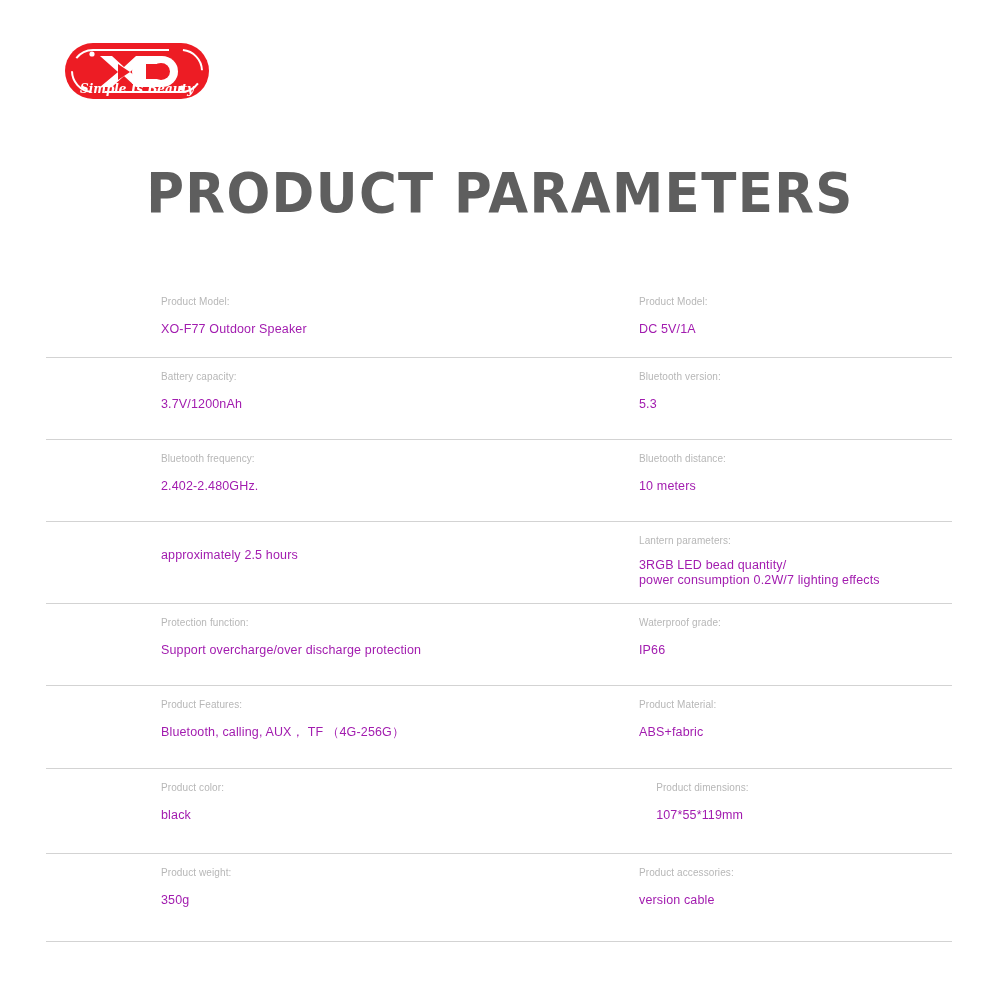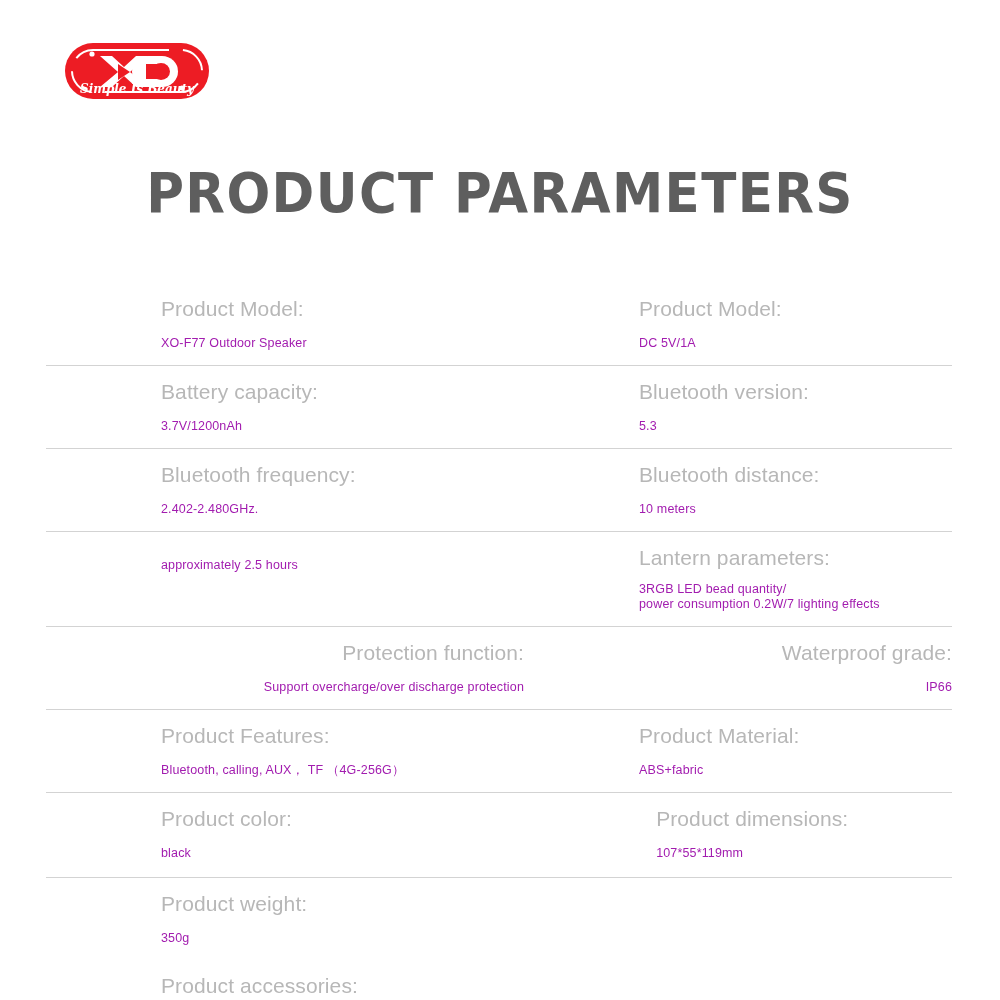--- a/index.html
+++ b/index.html
@@ -74,45 +74,45 @@
   }
   .spec-cell.left {
     width: 478px;
     padding-left: 115px;
   }
   .spec-cell.right {
     width: 428px;
     padding-left: 115px;
   }
   .spec-label {
-    font-size: 21px;
+    font-size: 10px;
     color: #b7b7b7;
     font-weight: 400;
     line-height: 1.3;
     letter-spacing: 0.1px;
     white-space: nowrap;
   }
   .spec-value {
     margin-top: 14px;
     font-size: 12.5px;
     color: #a21caf;
     line-height: 1.18;
     letter-spacing: 0.15px;
   }
   .spec-value .vline { display: block; white-space: nowrap; }
 
   
   .spec-row.r0 { min-height: 75px; }
   .spec-row.r1 { min-height: 82px; }
   .spec-row.r2 { min-height: 82px; }
   .spec-row.r3 { min-height: 82px; }
-  .spec-row.r4 { min-height: 82px; text-align: right; }
+  .spec-row.r4 { min-height: 82px; }
   .spec-row.r5 { min-height: 83px; }
   .spec-row.r6 { min-height: 85px; gap: 37px; }
-  .spec-row.r7 { min-height: 88px; flex-direction: column; }
+  .spec-row.r7 { min-height: 88px; }
 
   .spec-row.r3 .spec-cell.right .spec-value { margin-top: 11px; }
 </style>
 </head>
 <body>
 
 <div class="page">
 
   <div class="logo-wrap">
     <svg class="logo-svg" width="150" height="62" viewBox="0 0 150 62">

